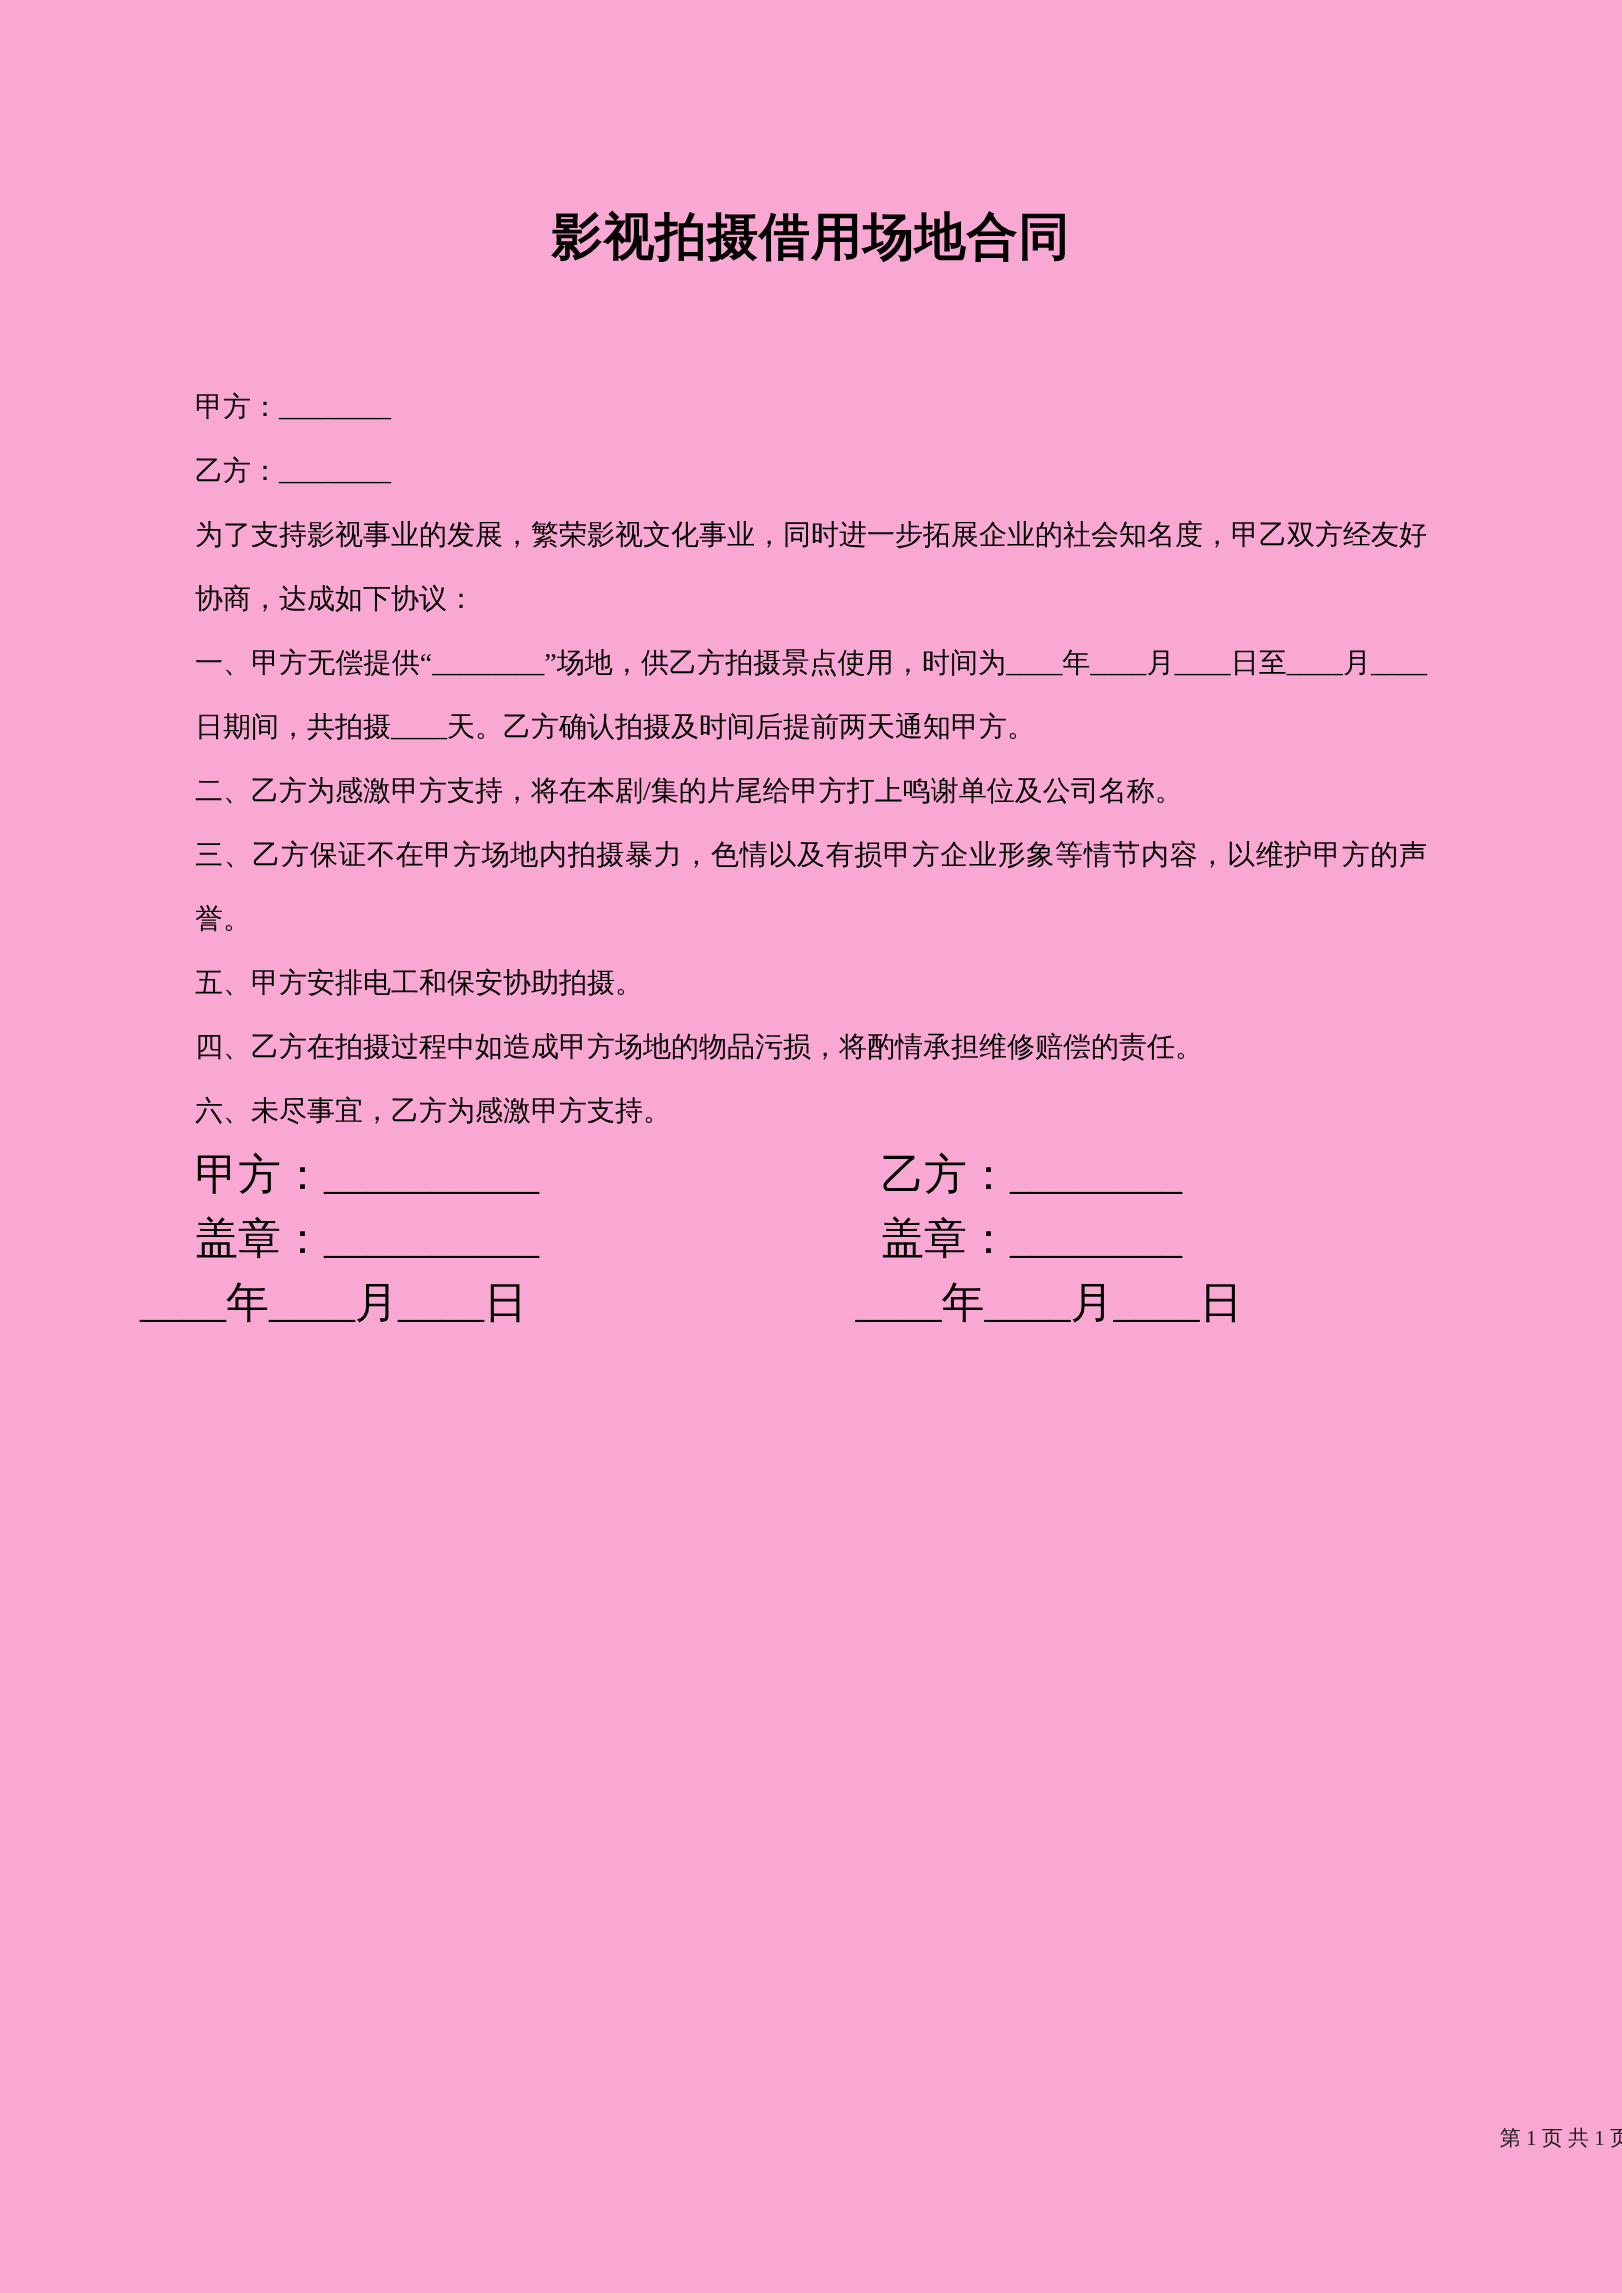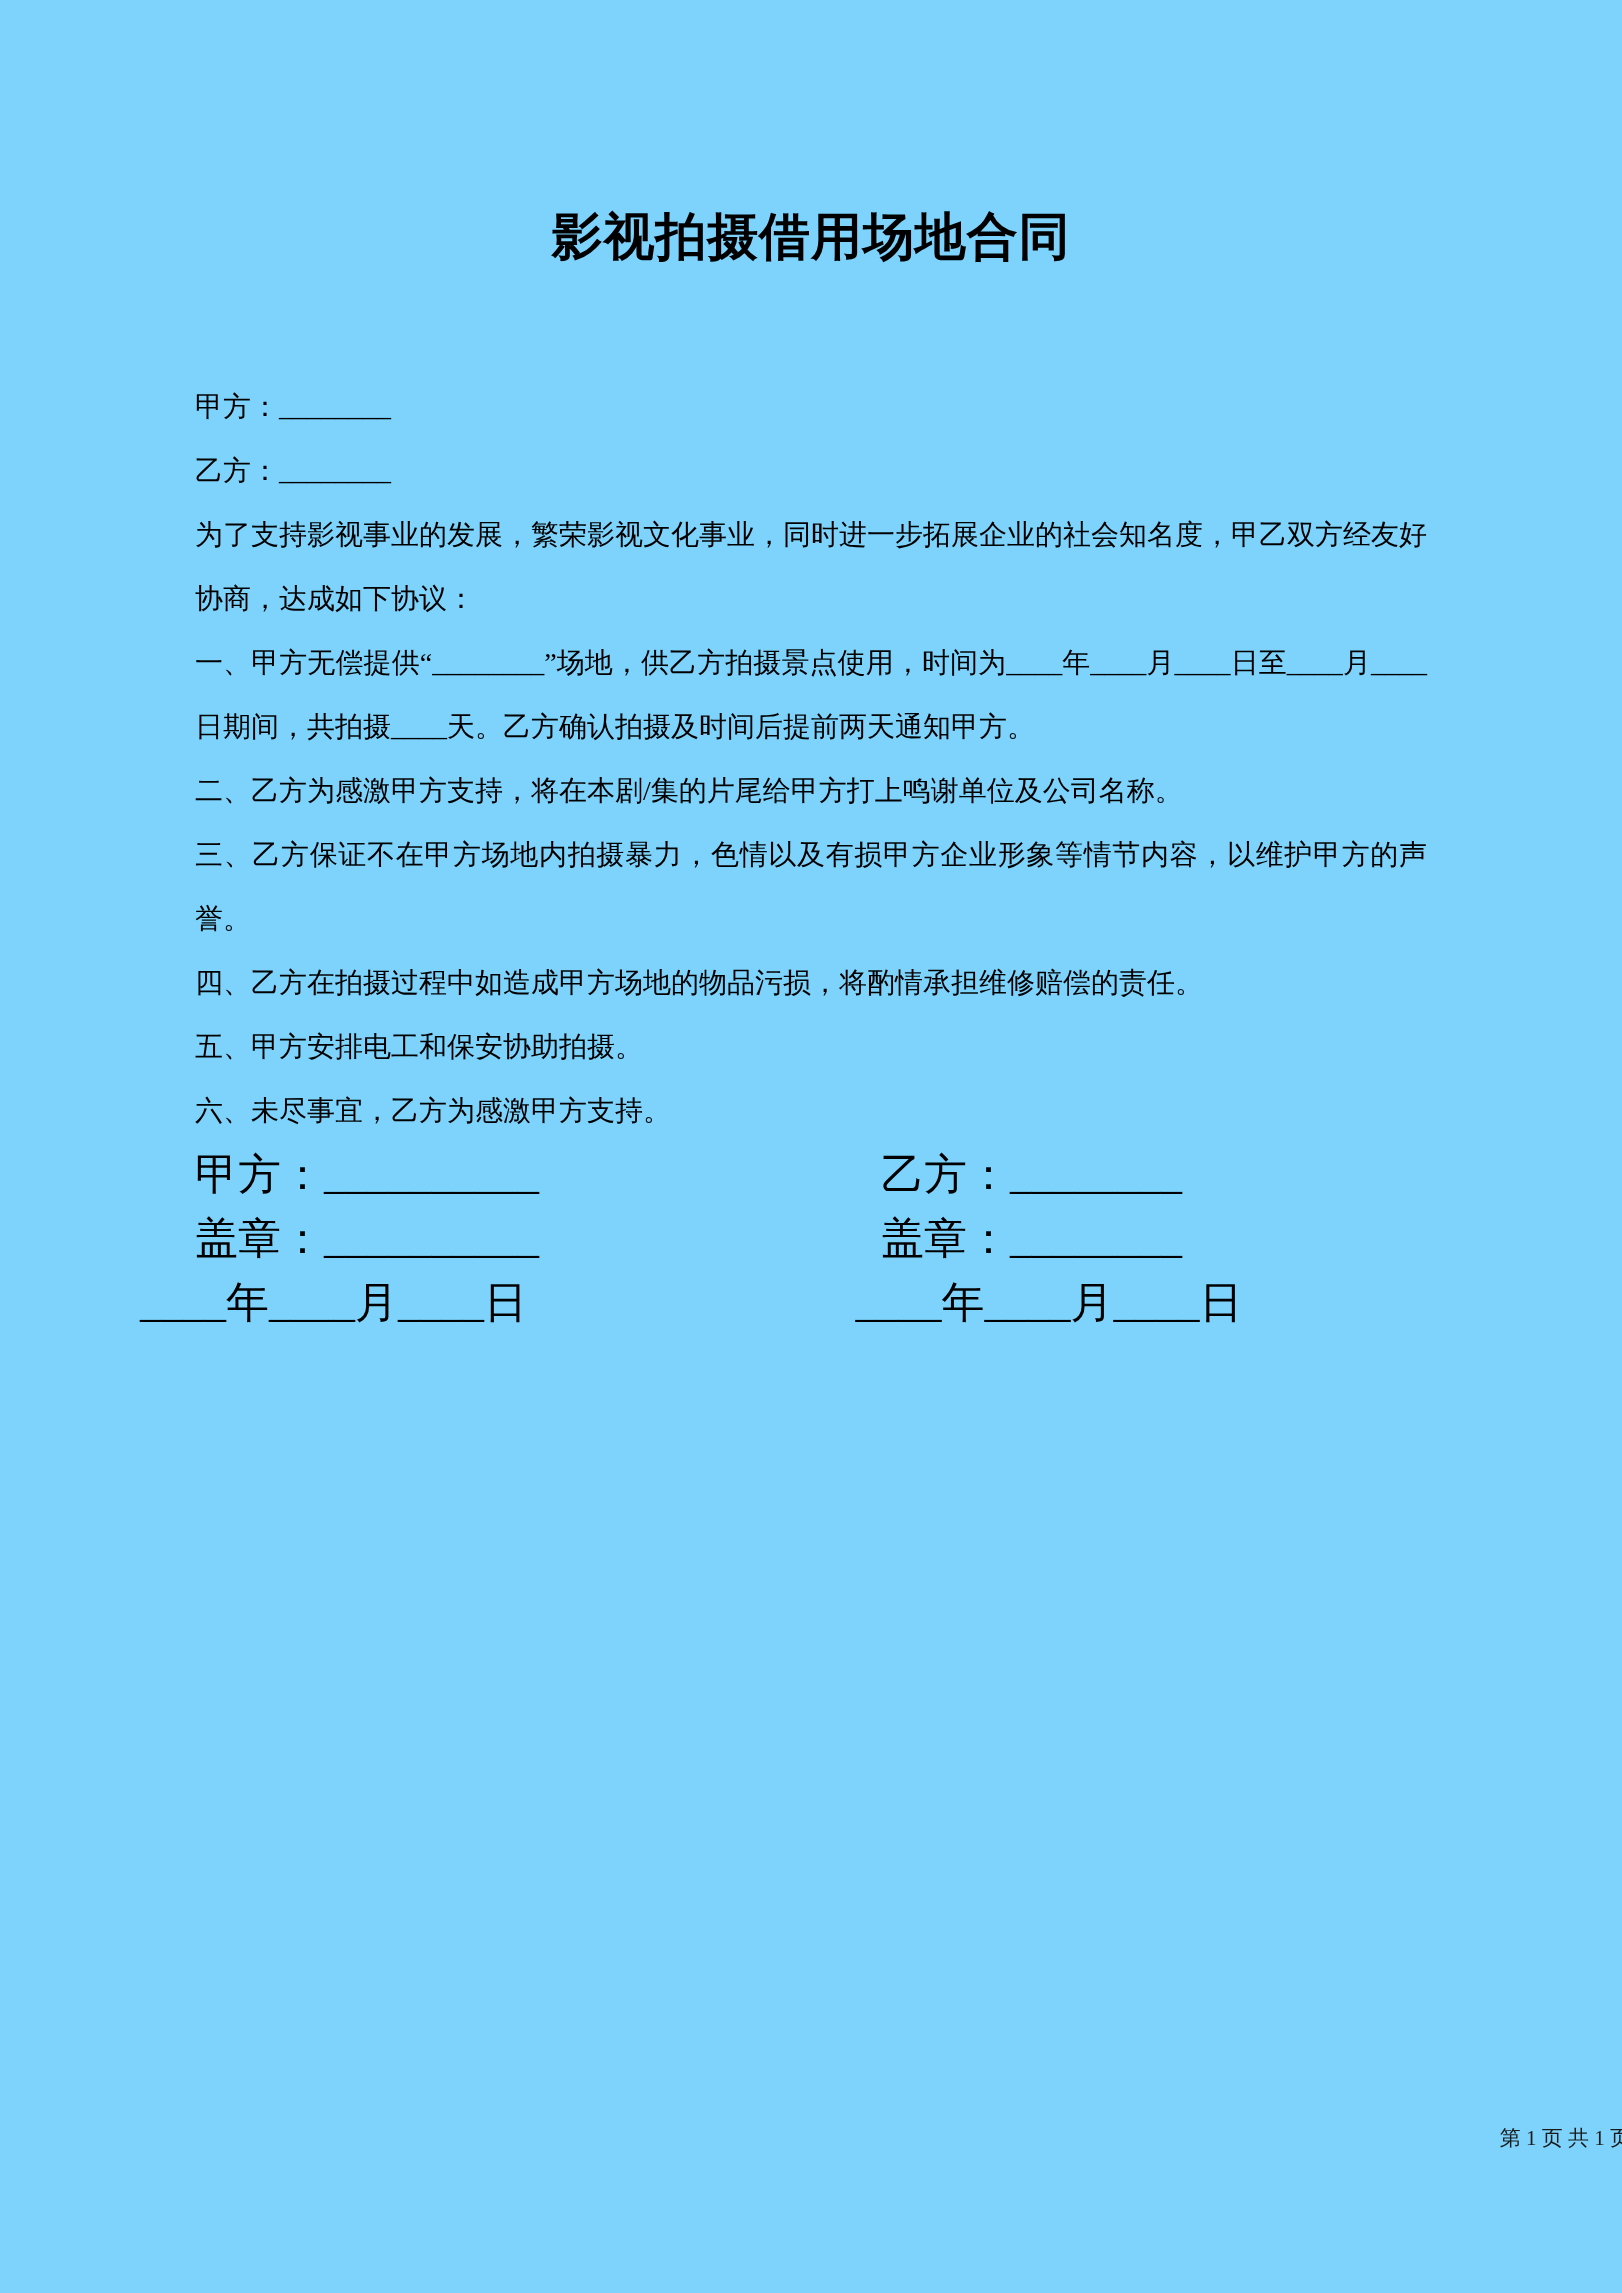--- a/index.html
+++ b/index.html
@@ -4,21 +4,21 @@
 <style>
   html, body {
     margin: 0;
     padding: 0;
     background: #ffffff;
   }
   .page {
     position: relative;
     width: 1623px;
     height: 2294px;
-    background: #7dd3fc;
+    background: #f9a8d4;
     color: #000000;
     font-family: "Liberation Serif", "DejaVu Serif", serif;
     overflow: hidden;
     box-sizing: border-box;
   }
   .content {
     position: absolute;
     left: 195px;
     top: 0;
     width: 1232px;
@@ -83,22 +83,22 @@
 
     <h1 class="doc-title">影视拍摄借用场地合同</h1>
 
     <div class="doc-body">
       <p>甲方：________</p>
       <p>乙方：________</p>
       <p>为了支持影视事业的发展，繁荣影视文化事业，同时进一步拓展企业的社会知名度，甲乙双方经友好协商，达成如下协议：</p>
       <p>一、甲方无偿提供“________”场地，供乙方拍摄景点使用，时间为____年____月____日至____月____日期间，共拍摄____天。乙方确认拍摄及时间后提前两天通知甲方。</p>
       <p>二、乙方为感激甲方支持，将在本剧/集的片尾给甲方打上鸣谢单位及公司名称。</p>
       <p>三、乙方保证不在甲方场地内拍摄暴力，色情以及有损甲方企业形象等情节内容，以维护甲方的声誉。</p>
+      <p>五、甲方安排电工和保安协助拍摄。</p>
       <p>四、乙方在拍摄过程中如造成甲方场地的物品污损，将酌情承担维修赔偿的责任。</p>
-      <p>五、甲方安排电工和保安协助拍摄。</p>
       <p>六、未尽事宜，乙方为感激甲方支持。</p>
     </div>
 
     <div class="signature-section">
       <div class="sig-row">
         <div class="sig-col-a">甲方：__________</div>
         <div class="sig-col-b">乙方：________</div>
       </div>
       <div class="sig-row">
         <div class="sig-col-a">盖章：__________</div>

